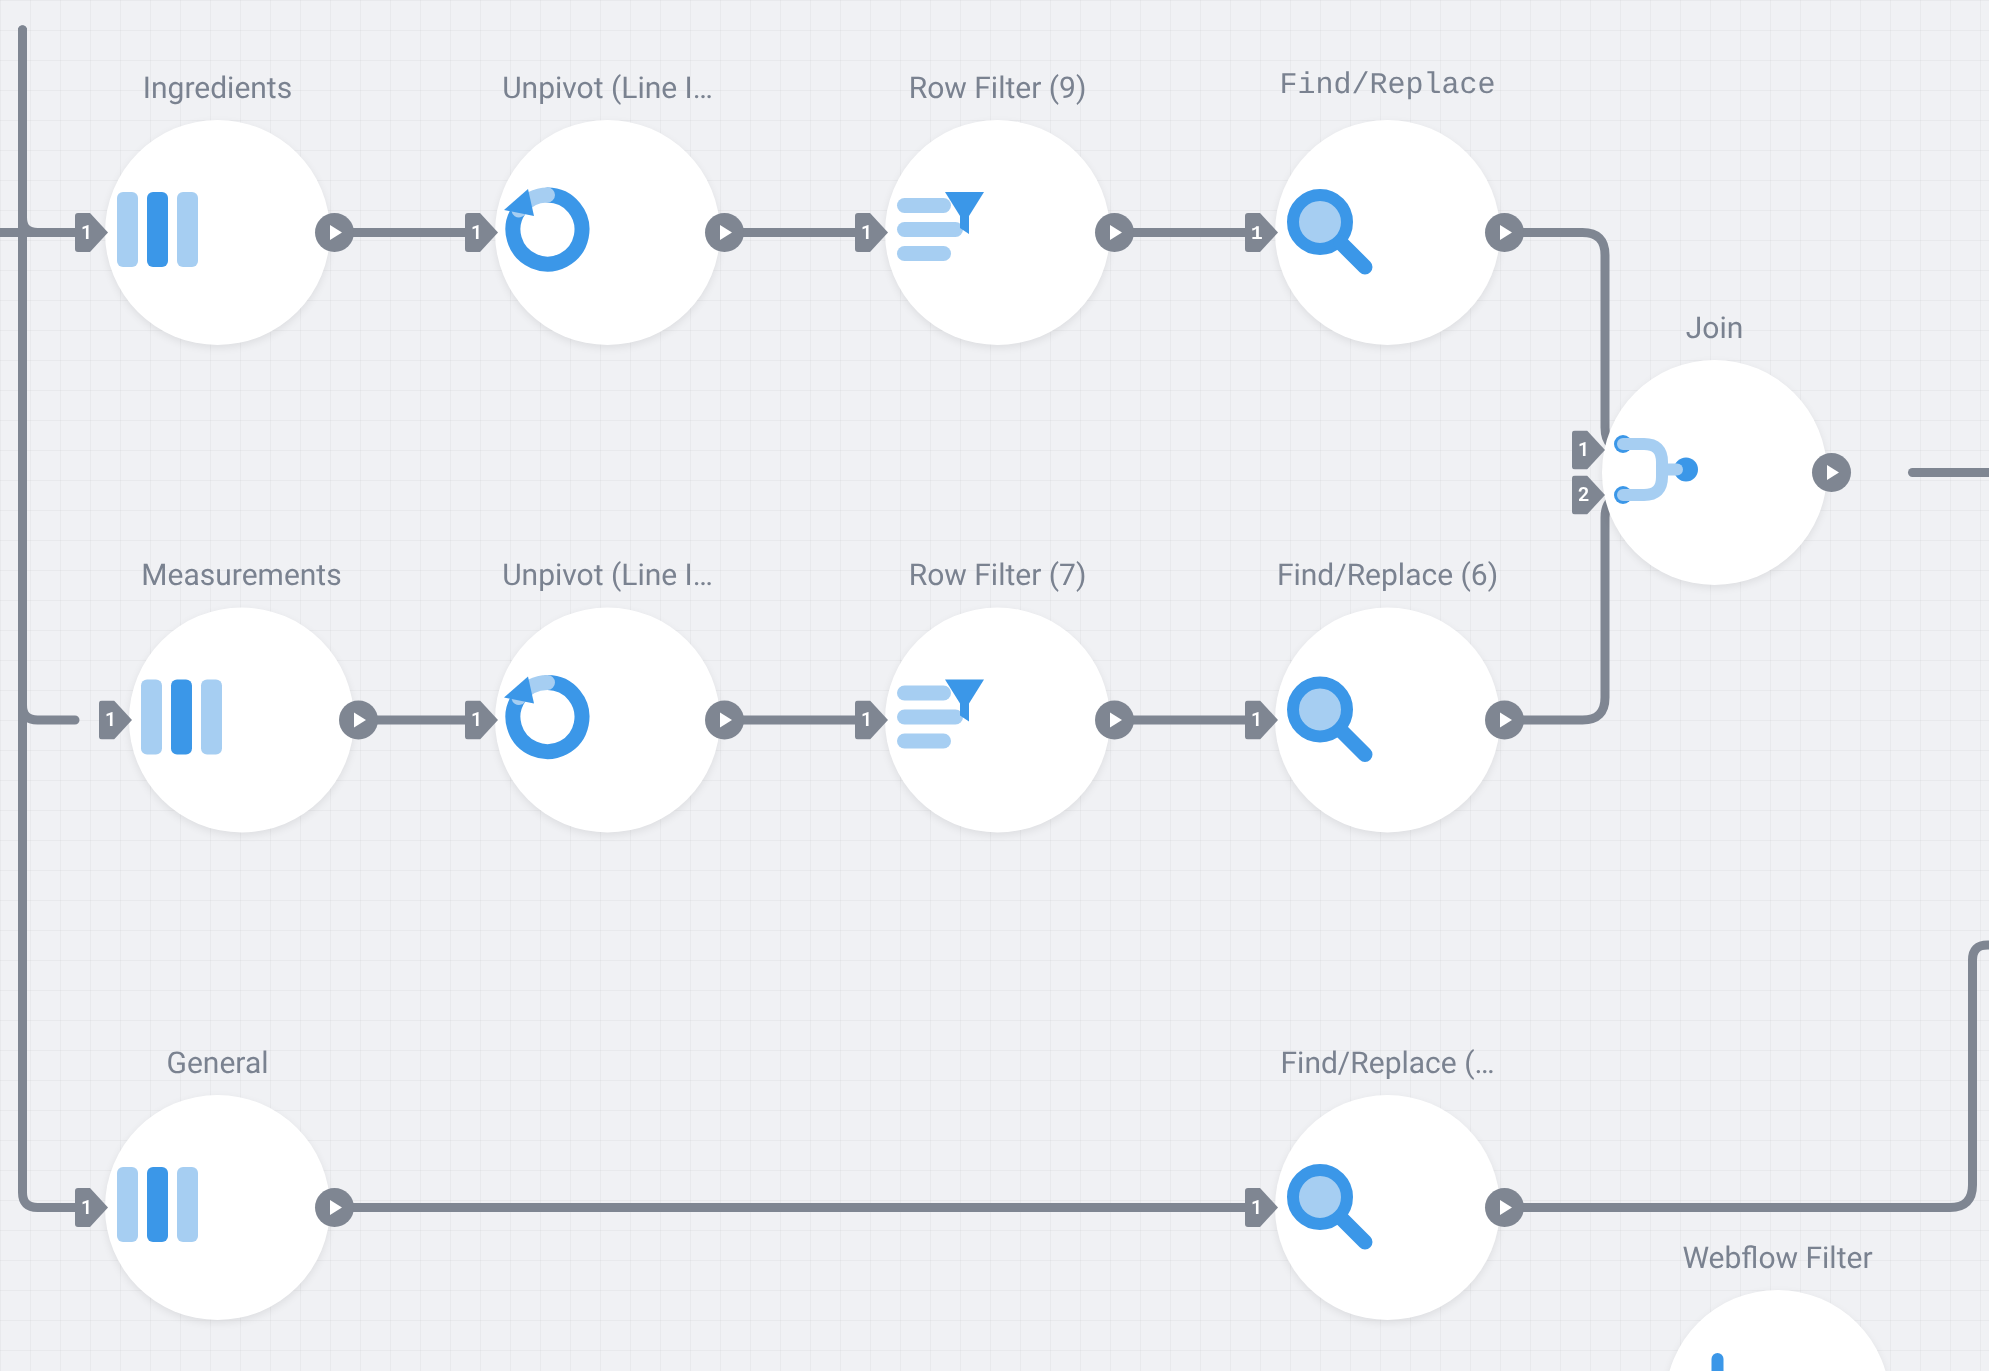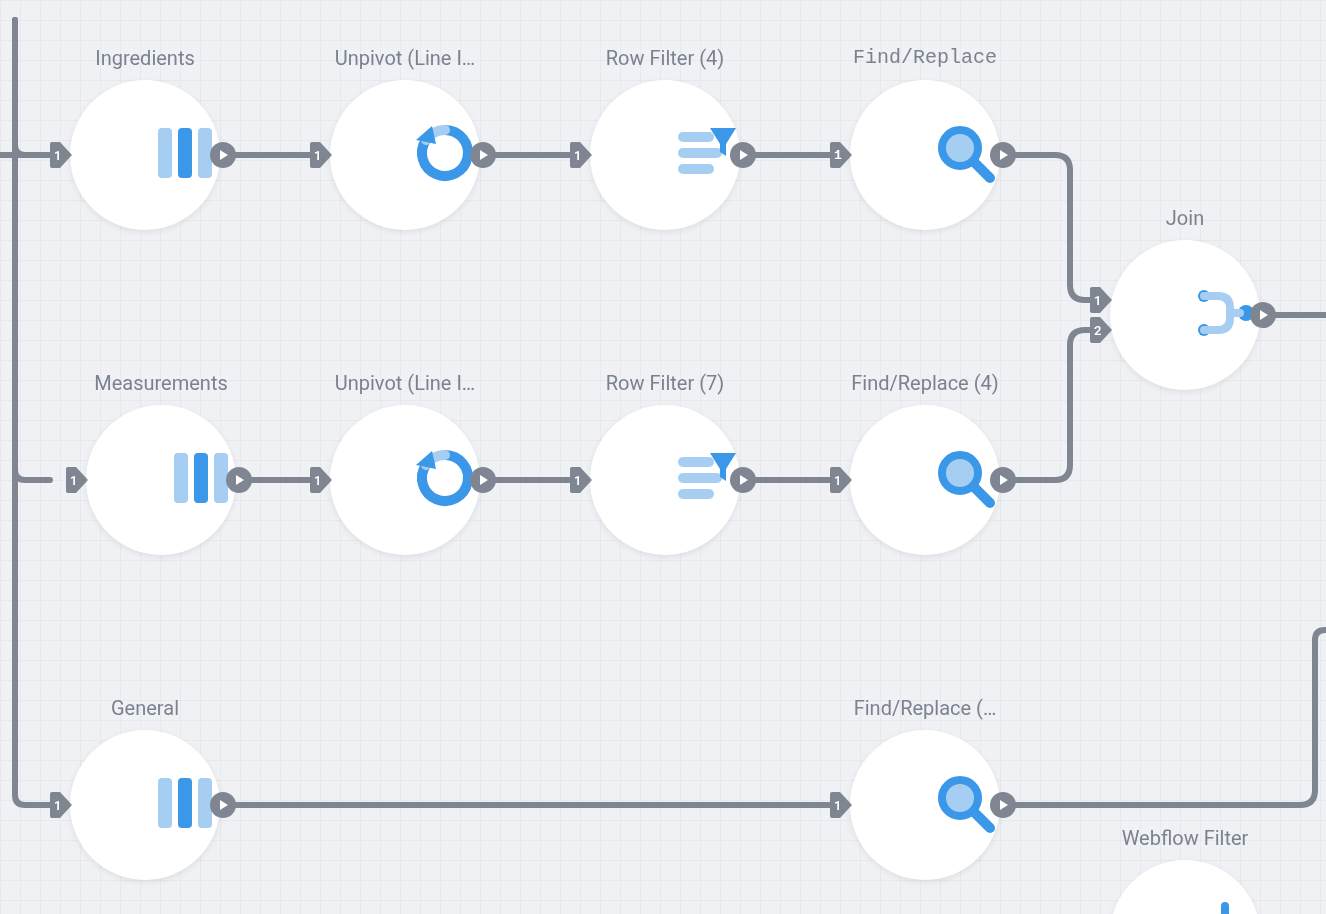--- a/index.html
+++ b/index.html
@@ -24,21 +24,21 @@
   }
   .node {
     position: absolute;
     width: 150px;
     height: 150px;
     border-radius: 50%;
     background: #fff;
     box-shadow: 0 2px 6px rgba(0,0,0,0.08);
     display: flex;
     align-items: center;
-    justify-content: flex-end;
+    justify-content: flex-start;
     cursor: pointer;
   }
   .node-label {
     position: absolute;
     top: -34px;
     left: 50%;
     transform: translateX(-50%);
     font-size: 20px;
     color: #7a8290;
     white-space: nowrap;
@@ -148,21 +148,21 @@
     </svg></div>
       <div class="port-in port-in-1">
         <svg width="22" height="26" viewBox="0 0 22 26">
     <path d="M0 2 Q0 0 2 0 L10 0 L22 13 L10 26 L2 26 Q0 26 0 24 Z" fill="#7f8692"></path>
   </svg>
         <span class="num">1</span>
       </div>
       <div class="port-out"></div>
     </div>
     <div class="node" style="left: 590px; top: 80px;">
-      <div class="node-label">Row Filter (4)</div>
+      <div class="node-label">Row Filter (9)</div>
       <div><svg width="70" height="70" viewBox="0 0 70 70">
       <rect x="8" y="14" width="36" height="10" rx="5" fill="#a6cef2"></rect>
       <rect x="8" y="30" width="44" height="10" rx="5" fill="#a6cef2"></rect>
       <rect x="8" y="46" width="36" height="10" rx="5" fill="#a6cef2"></rect>
       <path d="M40 10 L66 10 L56 26 L56 38 L50 34 L50 26 Z" fill="#3b97e8"></path>
     </svg></div>
       <div class="port-in port-in-1">
         <svg width="22" height="26" viewBox="0 0 22 26">
     <path d="M0 2 Q0 0 2 0 L10 0 L22 13 L10 26 L2 26 Q0 26 0 24 Z" fill="#7f8692"></path>
   </svg>
@@ -224,34 +224,34 @@
     </svg></div>
       <div class="port-in port-in-1">
         <svg width="22" height="26" viewBox="0 0 22 26">
     <path d="M0 2 Q0 0 2 0 L10 0 L22 13 L10 26 L2 26 Q0 26 0 24 Z" fill="#7f8692"></path>
   </svg>
         <span class="num">1</span>
       </div>
       <div class="port-out"></div>
     </div>
     <div class="node" style="left: 850px; top: 405px;">
-      <div class="node-label">Find/Replace (4)</div>
+      <div class="node-label">Find/Replace (6)</div>
       <div><svg width="70" height="70" viewBox="0 0 70 70">
       <circle cx="30" cy="30" r="18" stroke="#3b97e8" stroke-width="8" fill="#a6cef2"></circle>
       <line x1="44" y1="44" x2="60" y2="60" stroke="#3b97e8" stroke-width="10" stroke-linecap="round"></line>
     </svg></div>
       <div class="port-in port-in-1">
         <svg width="22" height="26" viewBox="0 0 22 26">
     <path d="M0 2 Q0 0 2 0 L10 0 L22 13 L10 26 L2 26 Q0 26 0 24 Z" fill="#7f8692"></path>
   </svg>
         <span class="num">1</span>
       </div>
       <div class="port-out"></div>
     </div>
-    <div class="node" style="left: 1110px; top: 240px;">
+    <div class="node" style="left: 1068px; top: 240px;">
       <div class="node-label">Join</div>
       <div><svg width="70" height="70" viewBox="0 0 70 70">
       <circle cx="14" cy="18" r="6" fill="#3b97e8"></circle>
       <circle cx="14" cy="52" r="6" fill="#3b97e8"></circle>
       <circle cx="56" cy="35" r="8" fill="#3b97e8"></circle>
       <path d="M14 18 L28 18 Q40 18 40 30 L40 35" stroke="#a6cef2" stroke-width="8" fill="none" stroke-linecap="round"></path>
       <path d="M14 52 L28 52 Q40 52 40 40 L40 35" stroke="#a6cef2" stroke-width="8" fill="none" stroke-linecap="round"></path>
       <line x1="40" y1="35" x2="50" y2="35" stroke="#a6cef2" stroke-width="8" stroke-linecap="round"></line>
     </svg></div>
       <div class="port-in port-in-top">

